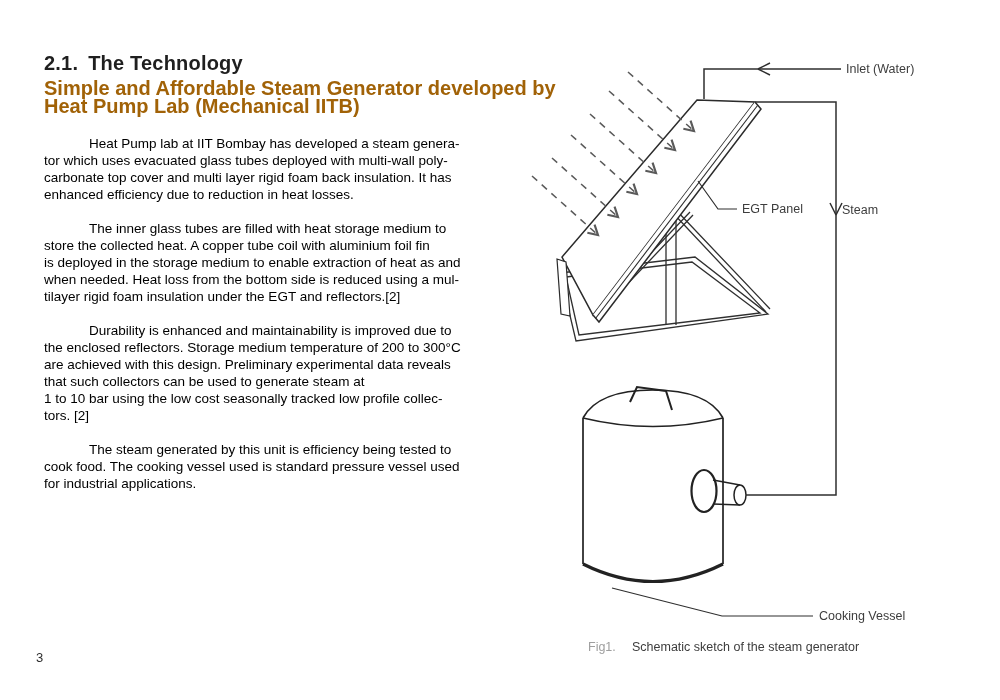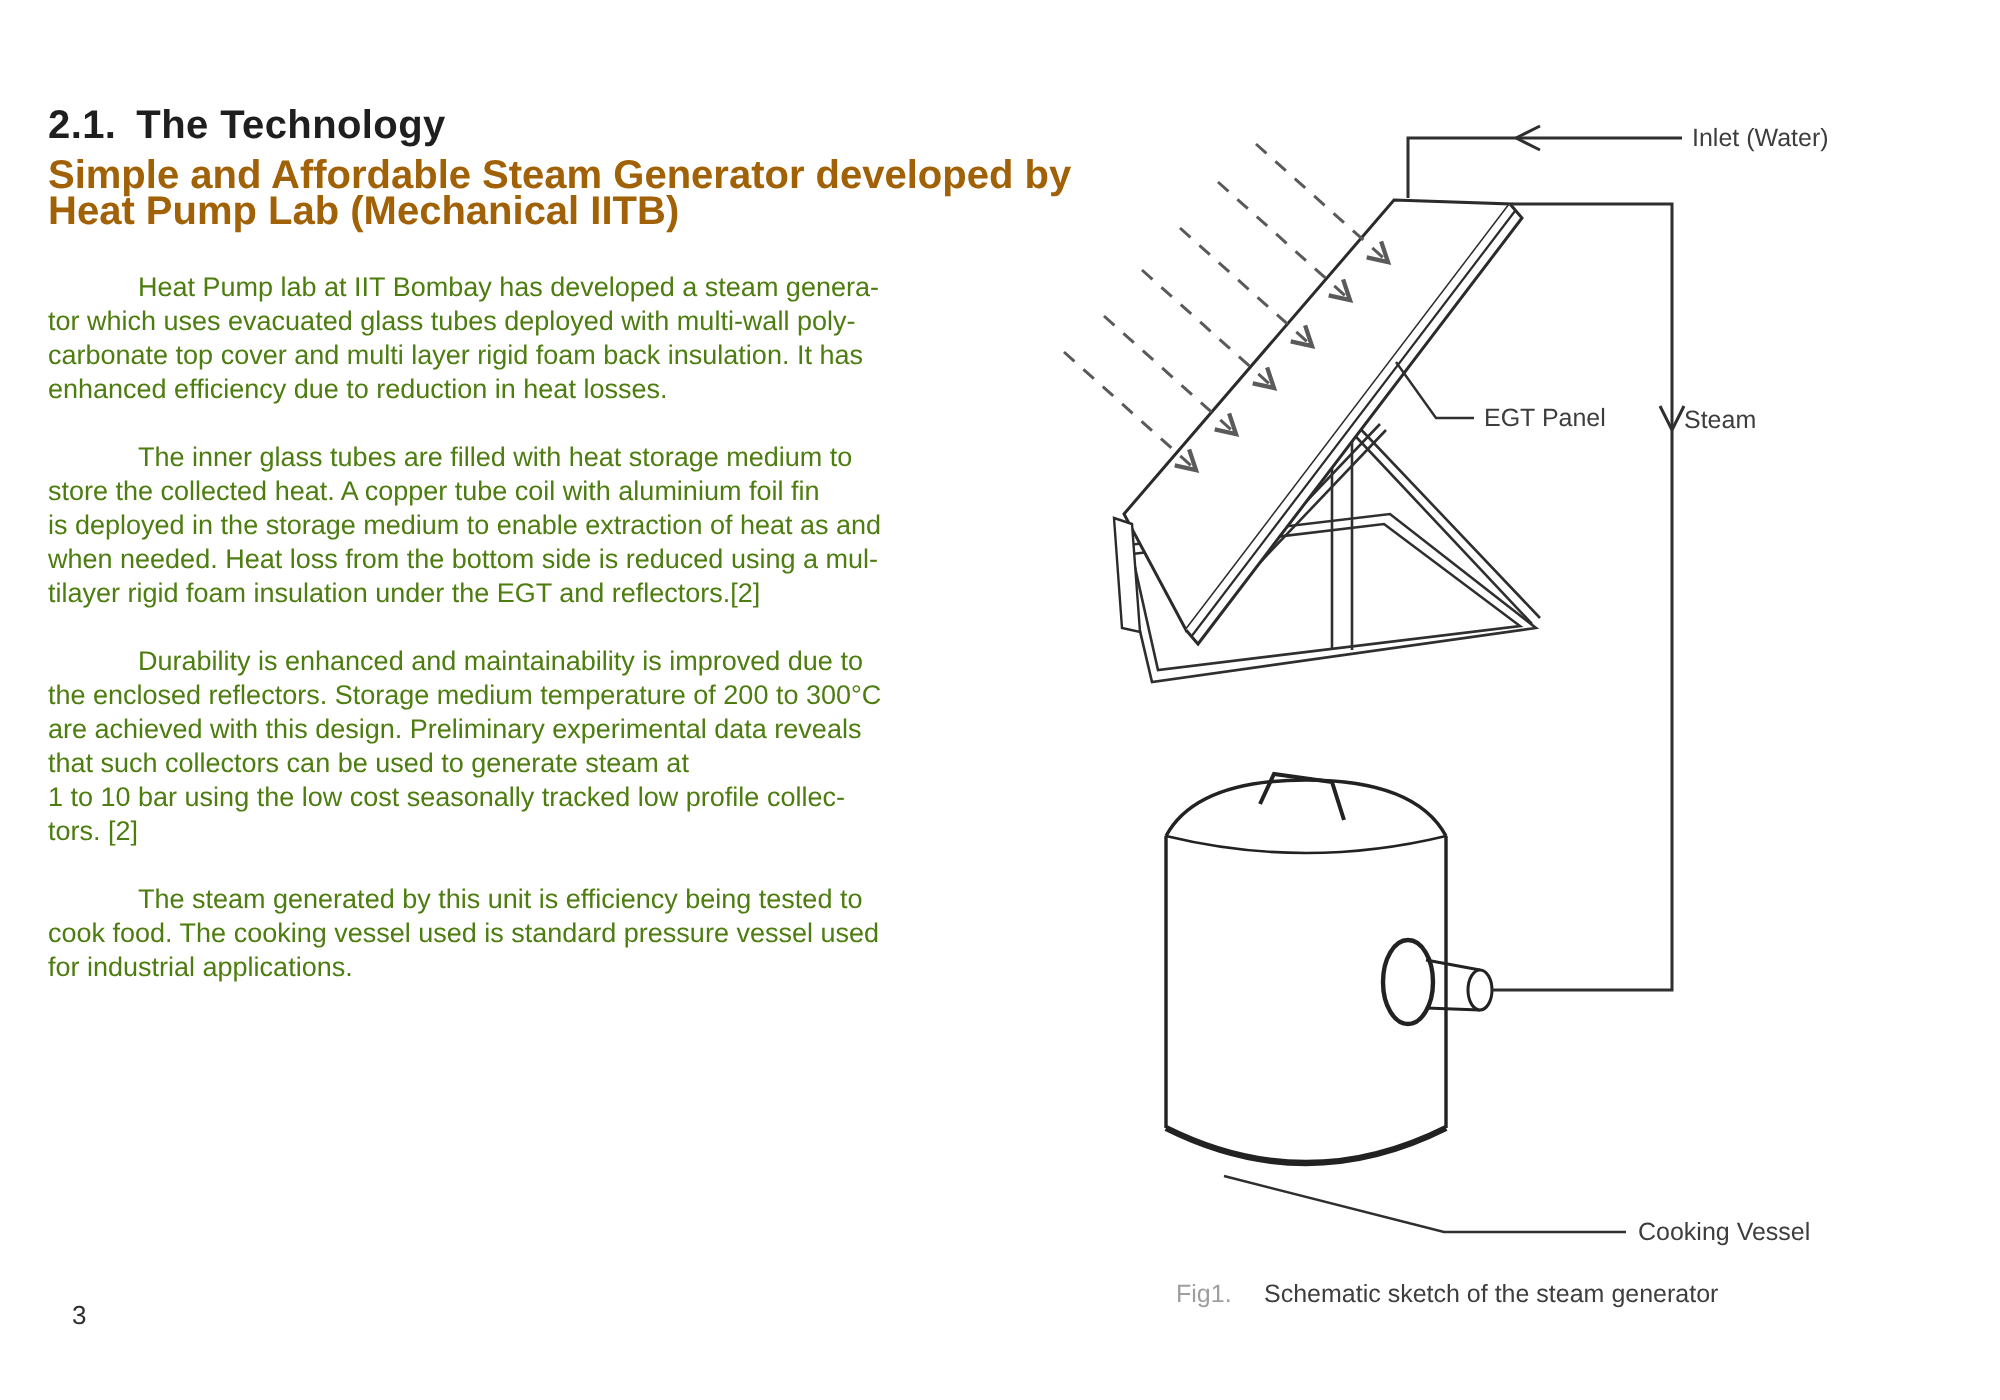--- a/index.html
+++ b/index.html
@@ -1,24 +1,24 @@
 <!DOCTYPE html>
 <html><head>
 <meta charset="utf-8">
 <style>
   html,body{margin:0;padding:0;}
   body{
     width:1000px;height:700px;background:#ffffff;position:relative;overflow:hidden;
     font-family:"Liberation Sans", sans-serif;color:#383838;
   }
-  .text-col{position:absolute;left:24px;top:50px;width:490px;}
+  .text-col{position:absolute;left:44px;top:50px;width:490px;}
   .section-heading{margin:0;font-size:20px;line-height:26px;font-weight:700;color:#1f1f1f;letter-spacing:.2px;}
   .section-heading .num{margin-right:10px;}
   .subheading{margin:4px 0 0 0;font-size:20px;line-height:17.5px;font-weight:700;color:#a16207;white-space:pre;}
-  .para{margin:17px 0 0 0;font-size:13.5px;line-height:17px;white-space:pre;color:#4d7c0f;}
+  .para{margin:17px 0 0 0;font-size:13.5px;line-height:17px;white-space:pre;color:#000000;}
   .para.first{margin-top:20px;}
   .para.indent{text-indent:45px;}
   .page-num{position:absolute;left:36px;top:650px;font-size:13px;color:#2e2e2e;}
   .figure-wrap{position:absolute;left:520px;top:53px;width:460px;height:610px;}
   svg{display:block;}
   svg text{font-family:"Liberation Sans", sans-serif;font-size:12.5px;fill:#3d3d3d;}
   svg .cap-tag{fill:#9e9e9e;}
 </style>
 </head>
 <body>

